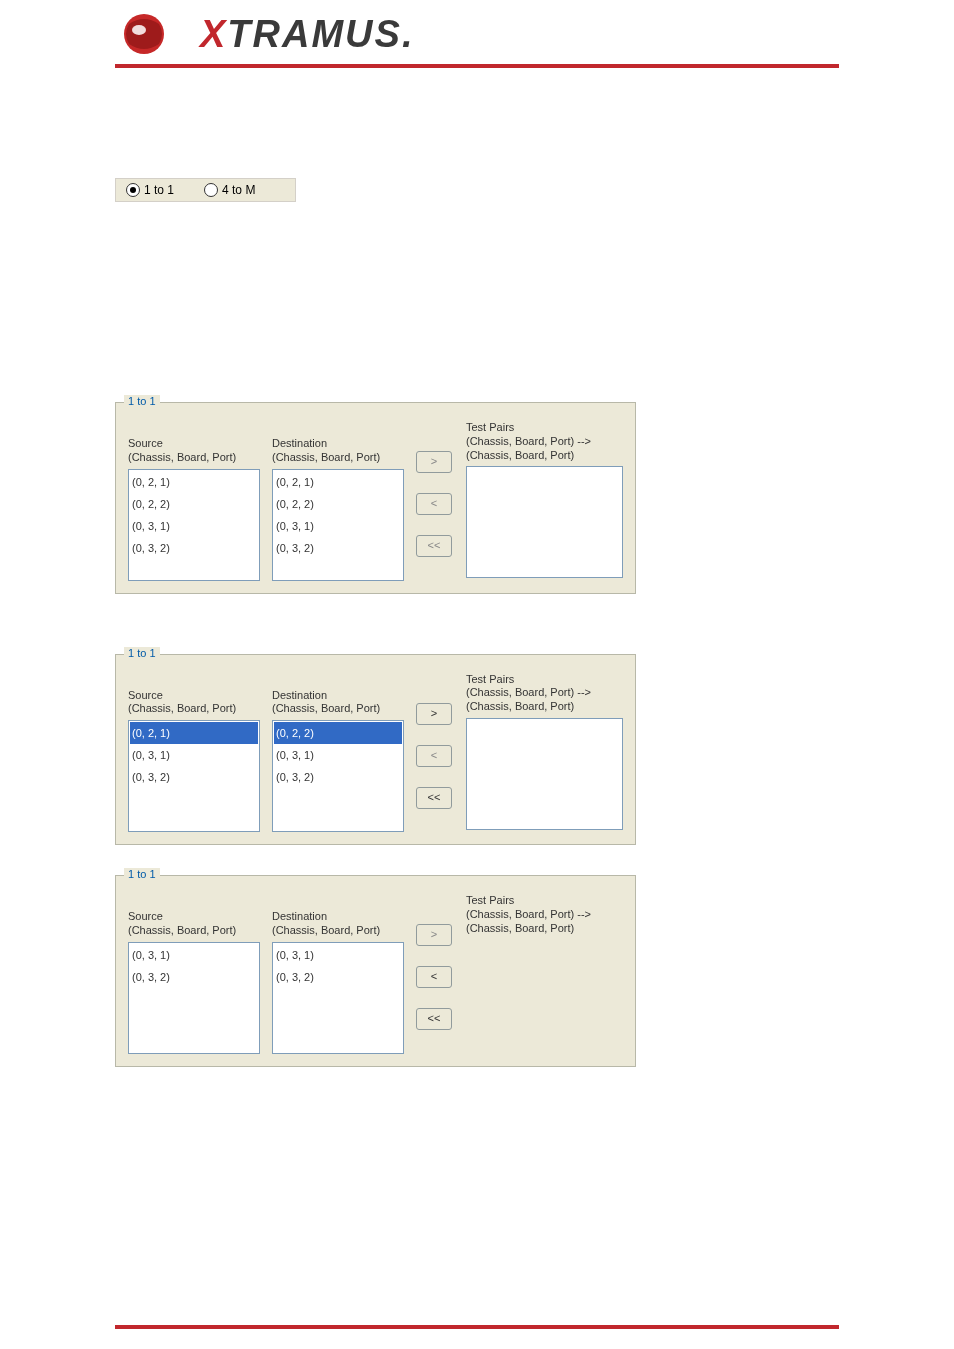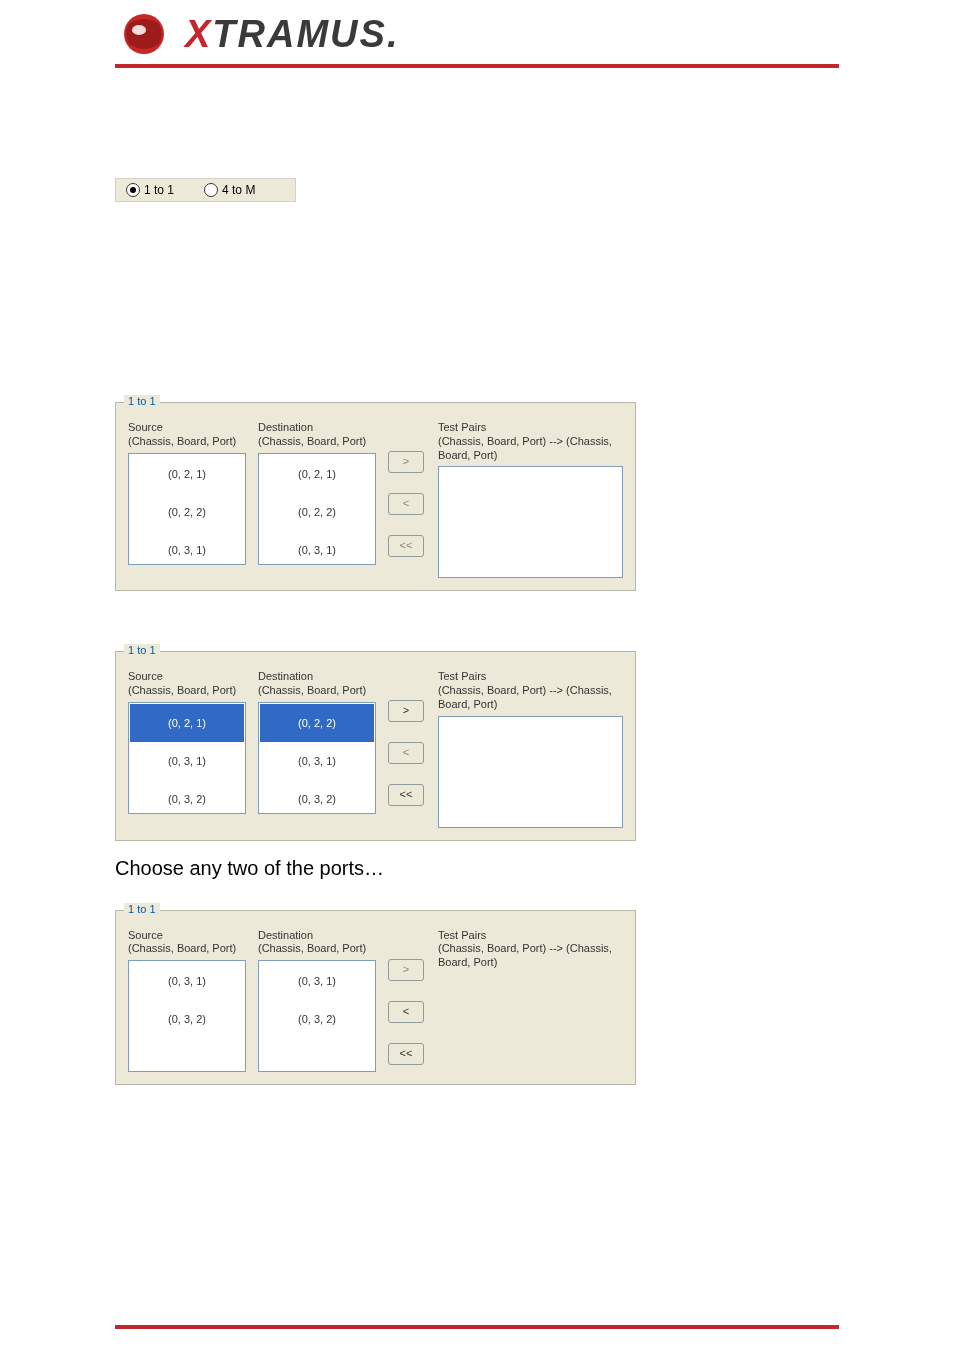--- a/index.html
+++ b/index.html
@@ -27,20 +27,21 @@
     width: 58px;
     height: 48px;
     position: relative;
   }
   .logo-text {
     font-weight: 900;
     font-size: 38px;
     letter-spacing: 2px;
     color: #3a3a3a;
     font-style: italic;
+    margin-left: 15px;
   }
   .logo-text .x { color: #c1272d; }
   .header-line {
     margin: 6px 115px 0 115px;
     border-bottom: 4px solid #c1272d;
   }
   .content {
     padding: 0 115px;
   }
   .radio-group {
@@ -96,21 +97,22 @@
     padding: 0 4px;
     color: #005aa8;
     font-size: 11px;
   }
   .cols {
     display: flex;
     align-items: flex-start;
     gap: 12px;
   }
   .col-src, .col-dst {
-    width: 118px;
+    width: 132px;
+    margin-top: 16px;
   }
   .col-btn {
     width: 38px;
     display: flex;
     flex-direction: column;
     gap: 20px;
     margin-top: 30px;
   }
   .col-pairs {
     flex: 1;
@@ -123,24 +125,23 @@
   }
   .listbox {
     border: 1px solid #7f9db9;
     background: #fff;
     height: 108px;
     font-size: 11px;
     padding: 1px;
     overflow: hidden;
   }
   .list-item {
-    padding: 12px 2px;
+    padding: 4px 2px;
     line-height: 14px;
     white-space: nowrap;
-    text-align: center;
   }
   .list-item.selected {
     background: #316ac5;
     color: #fff;
   }
   .btn {
     width: 34px;
     height: 20px;
     background: #ece9d8;
     border: 1px solid #919b9c;
@@ -289,21 +290,20 @@
             <div class="col-header">
               <span>Test Pairs</span><br>
               <span>(Chassis, Board, Port) --&gt; (Chassis, Board, Port)</span>
             </div>
             <div class="listbox" id="fig2-pairs"></div>
           </div>
         </div>
       </div>
     </div>
 
-    <div class="caption">Choose any two of the ports…</div>
 
     
     <div class="panel-fig gap-sm">
       <div class="panel-groupbox">
         <div class="panel-legend">1 to 1</div>
         <div class="cols">
           <div class="col-src">
             <div class="col-header">
               <span>Source</span><br>
               <span>(Chassis, Board, Port)</span>

